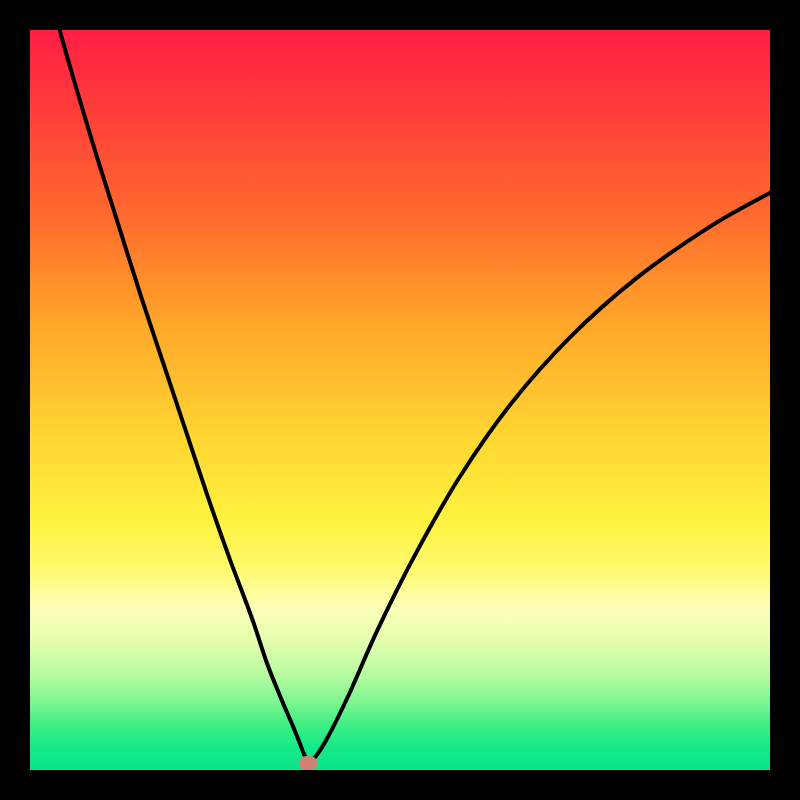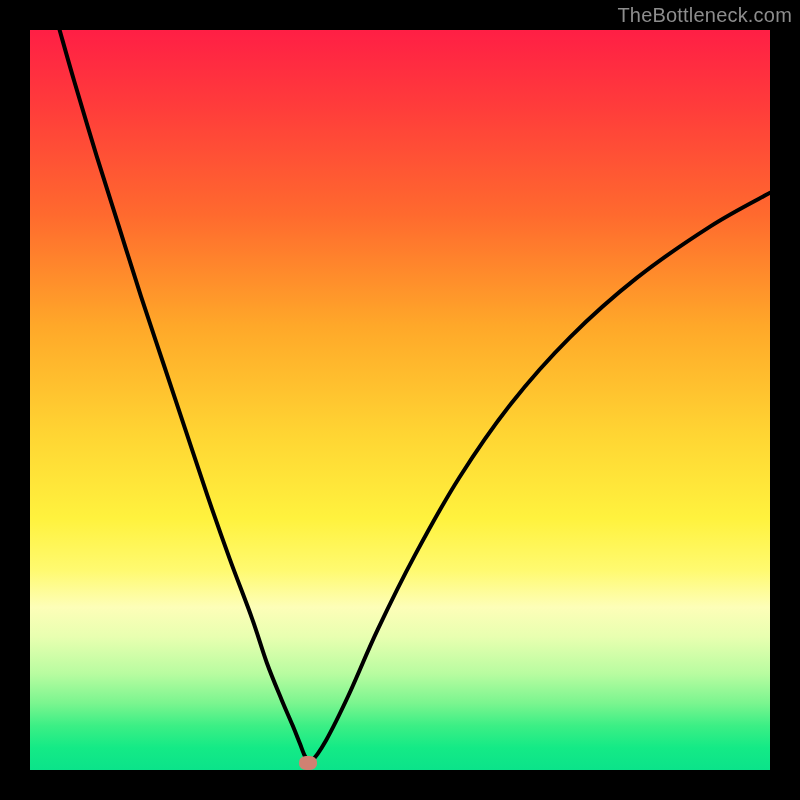--- a/index.html
+++ b/index.html
@@ -72,14 +72,13 @@
 
 <div class="frame">
 
   <div class="plot-area">
     <svg class="curve-svg" viewBox="0 0 740 740" preserveAspectRatio="none">
       <path id="curve-path" fill="none" stroke="#000000" stroke-width="4" stroke-linecap="round" stroke-linejoin="round" d="M 29.60 0.00 C 32.07 8.63, 38.23 30.83, 44.40 51.80 C 50.57 72.77, 59.20 101.75, 66.60 125.80 C 74.00 149.85, 81.40 172.67, 88.80 196.10 C 96.20 219.53, 103.60 243.58, 111.00 266.40 C 118.40 289.22, 125.80 310.80, 133.20 333.00 C 140.60 355.20, 148.00 377.40, 155.40 399.60 C 162.80 421.80, 170.20 444.62, 177.60 466.20 C 185.00 487.78, 192.40 508.75, 199.80 529.10 C 207.20 549.45, 215.83 571.03, 222.00 588.30 C 228.17 605.57, 231.87 619.13, 236.80 632.70 C 241.73 646.27, 247.28 659.22, 251.60 669.70 C 255.92 680.18, 259.62 688.20, 262.70 695.60 C 265.78 703.00, 268.00 708.92, 270.10 714.10 C 272.20 719.28, 273.43 723.84, 275.28 726.68 C 277.13 729.52, 277.75 733.83, 281.20 731.12 C 284.65 728.41, 289.83 721.25, 296.00 710.40 C 302.17 699.55, 309.57 684.50, 318.20 666.00 C 326.83 647.50, 336.70 622.83, 347.80 599.40 C 358.90 575.97, 371.23 550.68, 384.80 525.40 C 398.37 500.12, 413.17 472.98, 429.20 447.70 C 445.23 422.42, 462.50 397.13, 481.00 373.70 C 499.50 350.27, 519.23 328.07, 540.20 307.10 C 561.17 286.13, 583.37 266.40, 606.80 247.90 C 630.23 229.40, 658.60 210.28, 680.80 196.10 C 703.00 181.92, 730.13 168.35, 740.00 162.80"></path>
     </svg>
     <div id="marker" class="marker" style="left: 278.24px; top: 732.6px;"></div>
   </div>
 
-  <div class="watermark">TheBottleneck.com</div>
 </div>
 
 </body></html>

